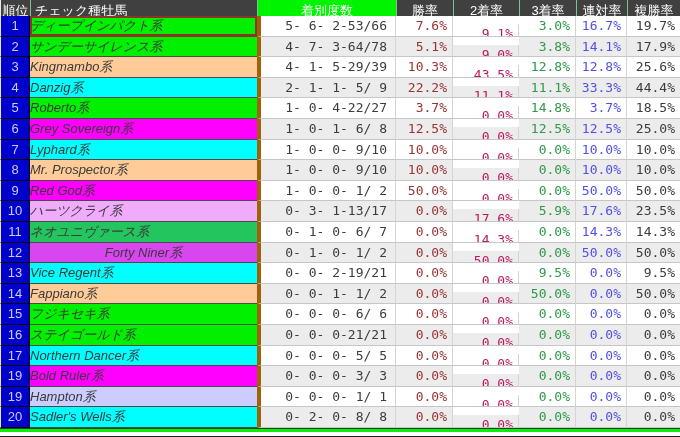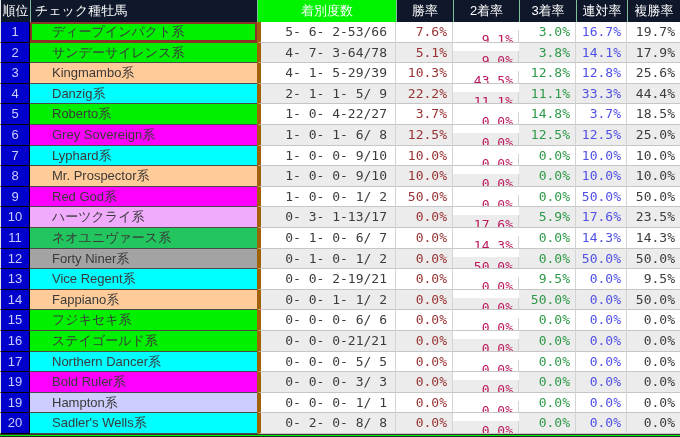--- a/index.html
+++ b/index.html
@@ -2,35 +2,35 @@
 <html><head>
 <meta charset="utf-8">
 <style>
   html,body{margin:0;padding:0;}
   body{font-family:"Liberation Sans","DejaVu Sans",sans-serif;background:#fff;}
   #app{width:680px;height:437px;background:#fff;overflow:hidden;box-sizing:border-box;
        border-bottom:1px solid #222;}
   .grid-row{display:grid;grid-template-columns:30px 227px 139px 57px 66px 57px 51px 53px;
             width:680px;box-sizing:border-box;}
   
-  .hdr{height:22px;background:#0f172a;}
+  .hdr{height:16px;background:#404040;}
   .hdr .cell{color:#ffffff;font-size:13px;line-height:22px;box-sizing:border-box;
              border-left:1px solid #7fbf9a;overflow:hidden;white-space:nowrap;}
   .hdr .cell:first-child{border-left:1px solid #e8e8e8;}
   .hdr-rank{text-align:center;}
   .hdr-name{padding-left:4px;}
   .hdr-counts{background:#00f400;color:#1b6b35;text-align:center;border-left:1px solid #1d7243;}
   .hdr-pct{text-align:center;}
   
   .row{height:20.6px;}
   .row .cell{box-sizing:border-box;font-size:13px;line-height:20.6px;overflow:hidden;white-space:pre;}
   .rank-cell{background:#0000cc;color:#ccccff;text-align:center;
              border-right:1px solid #000;border-bottom:1px solid #000;border-left:1px solid #e8e8e8;
              font-size:12.5px;}
-  .name-cell{color:#3a3a3a;padding-left:22px;border-bottom:1px solid #4a4a4a;font-size:13px;}
+  .name-cell{color:#3a3a3a;padding-left:0;border-bottom:1px solid #4a4a4a;font-size:13px;font-style:italic;}
   .name-cell.selected{box-shadow:inset 0 0 0 2px #8b3526;border-bottom:1px solid #8b3526;}
   .num{font-family:"DejaVu Sans Mono","Liberation Mono",monospace;text-align:right;
        border-bottom:1px solid #c6c6c6;border-right:1px solid #d4d4d4;background:#fff;}
   .row.alt .num{background:#ececec;}
   .counts-cell{color:#3c3c3c;padding-right:8px;border-left:4px solid #a16207;font-size:12.5px;}
   .pct{padding-right:5px;font-size:12.5px;}
   .pct.win{color:#993333;}
   .pct.p2{color:#be185d;margin-top:8px;}
   .pct.p3{color:#2e9948;}
   .pct.rentai{color:#5050e6;}
@@ -160,21 +160,21 @@
     <div class="cell name-cell" style="background: #22c55e;">ネオユニヴァース系</div>
     <div class="cell num counts-cell">0- 1- 0- 6/ 7</div>
     <div class="cell num pct win">0.0%</div>
     <div class="cell num pct p2">14.3%</div>
     <div class="cell num pct p3">0.0%</div>
     <div class="cell num pct rentai">14.3%</div>
     <div class="cell num pct fukusho">14.3%</div>
   </div>
       <div class="grid-row row alt">
     <div class="cell rank-cell">12</div>
-    <div class="cell name-cell" style="background: #a3a3a3;">Forty Niner系</div>
+    <div class="cell name-cell" style="background: #d946ef; text-align: center;">Forty Niner系</div>
     <div class="cell num counts-cell">0- 1- 0- 1/ 2</div>
     <div class="cell num pct win">0.0%</div>
     <div class="cell num pct p2">50.0%</div>
     <div class="cell num pct p3">0.0%</div>
     <div class="cell num pct rentai">50.0%</div>
     <div class="cell num pct fukusho">50.0%</div>
   </div>
       <div class="grid-row row">
     <div class="cell rank-cell">13</div>
     <div class="cell name-cell" style="background: rgb(0, 255, 255);">Vice Regent系</div>

